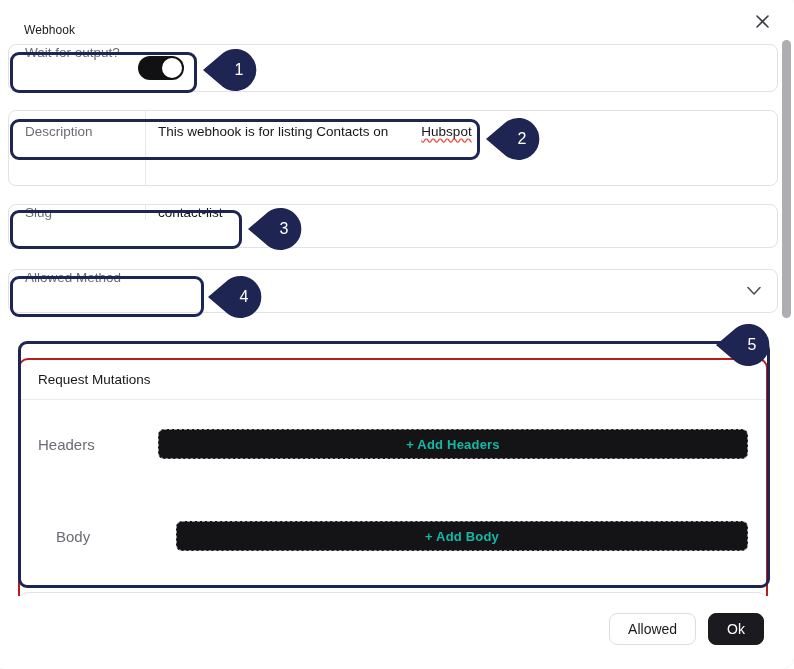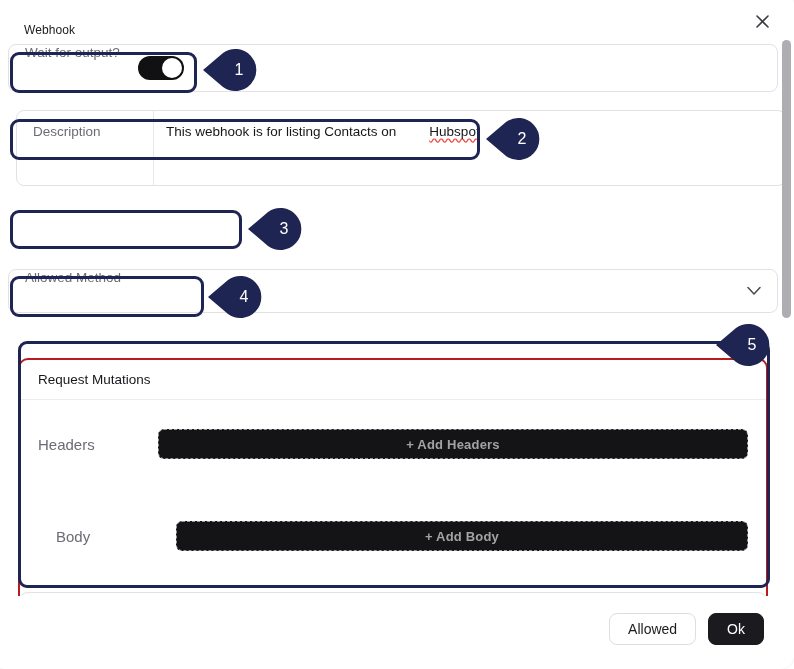--- a/index.html
+++ b/index.html
@@ -110,21 +110,21 @@
   .toggle .knob {
     position: absolute;
     top: 2px; left: 24px;
     width: 20px; height: 20px;
     border-radius: 50%;
     background: #ffffff;
   }
 
   
   #row-desc {
-    left: 16px; top: 70px;
+    left: 8px; top: 70px;
     width: 770px; height: 76px;
     align-items: stretch;
   }
   #row-desc .field-label { align-items: flex-start; padding-top: 13px; }
   #row-desc .field-value {
     align-items: flex-start;
     padding-top: 12px;
     padding-right: 14px;
     line-height: 1.35;
   }
@@ -183,21 +183,21 @@
     flex: 0 0 120px;
     font-size: 15px;
     color: #6b6b74;
   }
   .add-btn {
     flex: 1 1 auto;
     height: 30px;
     background: #141417;
     border: 1px dashed #9a9aa2;
     border-radius: 6px;
-    color: #a3a3a3;
+    color: #14b8a6;
     font-size: 13px;
     font-weight: bold;
     display: flex;
     align-items: center;
     justify-content: center;
     cursor: pointer;
     letter-spacing: .2px;
   }
 
   
@@ -315,20 +315,24 @@
       </div>
 
       <div class="field-row" id="row-desc">
         <div class="field-label">Description</div>
         <div class="field-value">
           <span>This webhook is for listing Contacts on </span>
             <span class="misspell">Hubspot</span>
         </div>
       </div>
 
+      <div class="field-row" id="row-slug">
+        <div class="field-label">Slug</div>
+        <div class="field-value">contact-list</div>
+      </div>
 
       <div class="field-row" id="row-method">
         <div class="field-label">Allowed Method</div>
         <div class="chevron">
           <svg width="14" height="9" viewBox="0 0 14 9" fill="none" stroke="currentColor" stroke-width="1.5" stroke-linecap="round" stroke-linejoin="round">
             <polyline points="1,1 7,7.5 13,1"></polyline>
           </svg>
         </div>
       </div>
 

